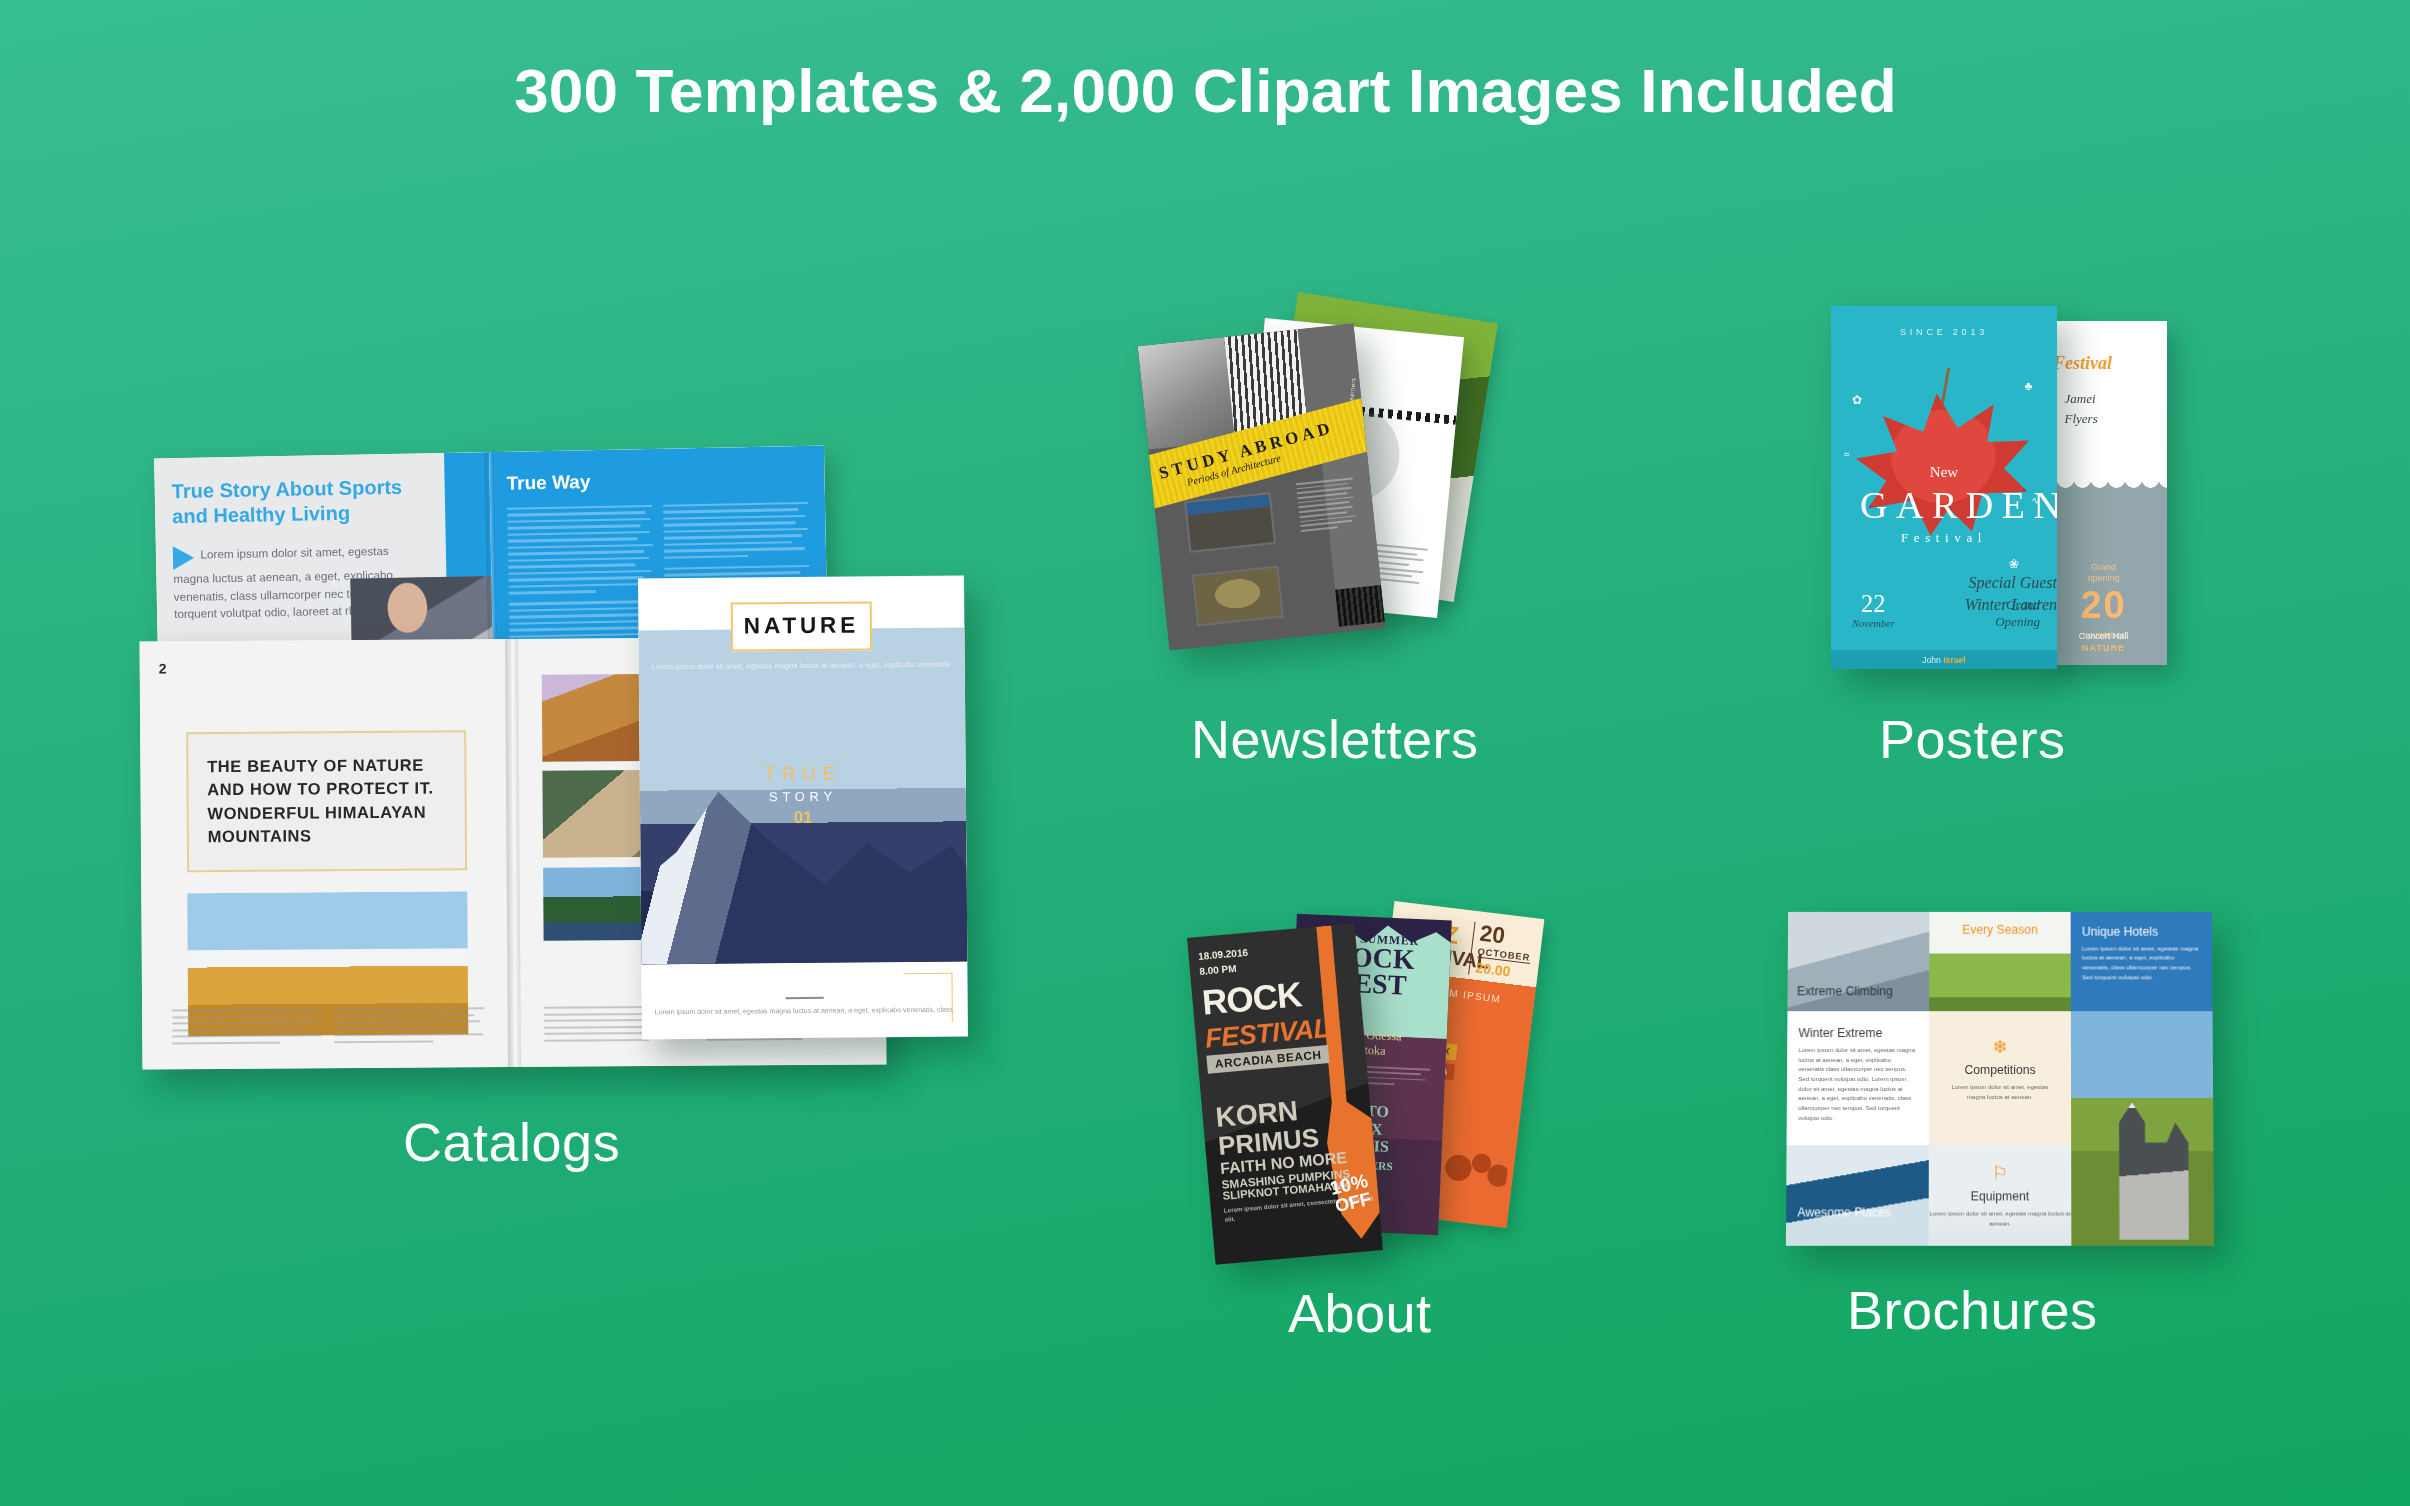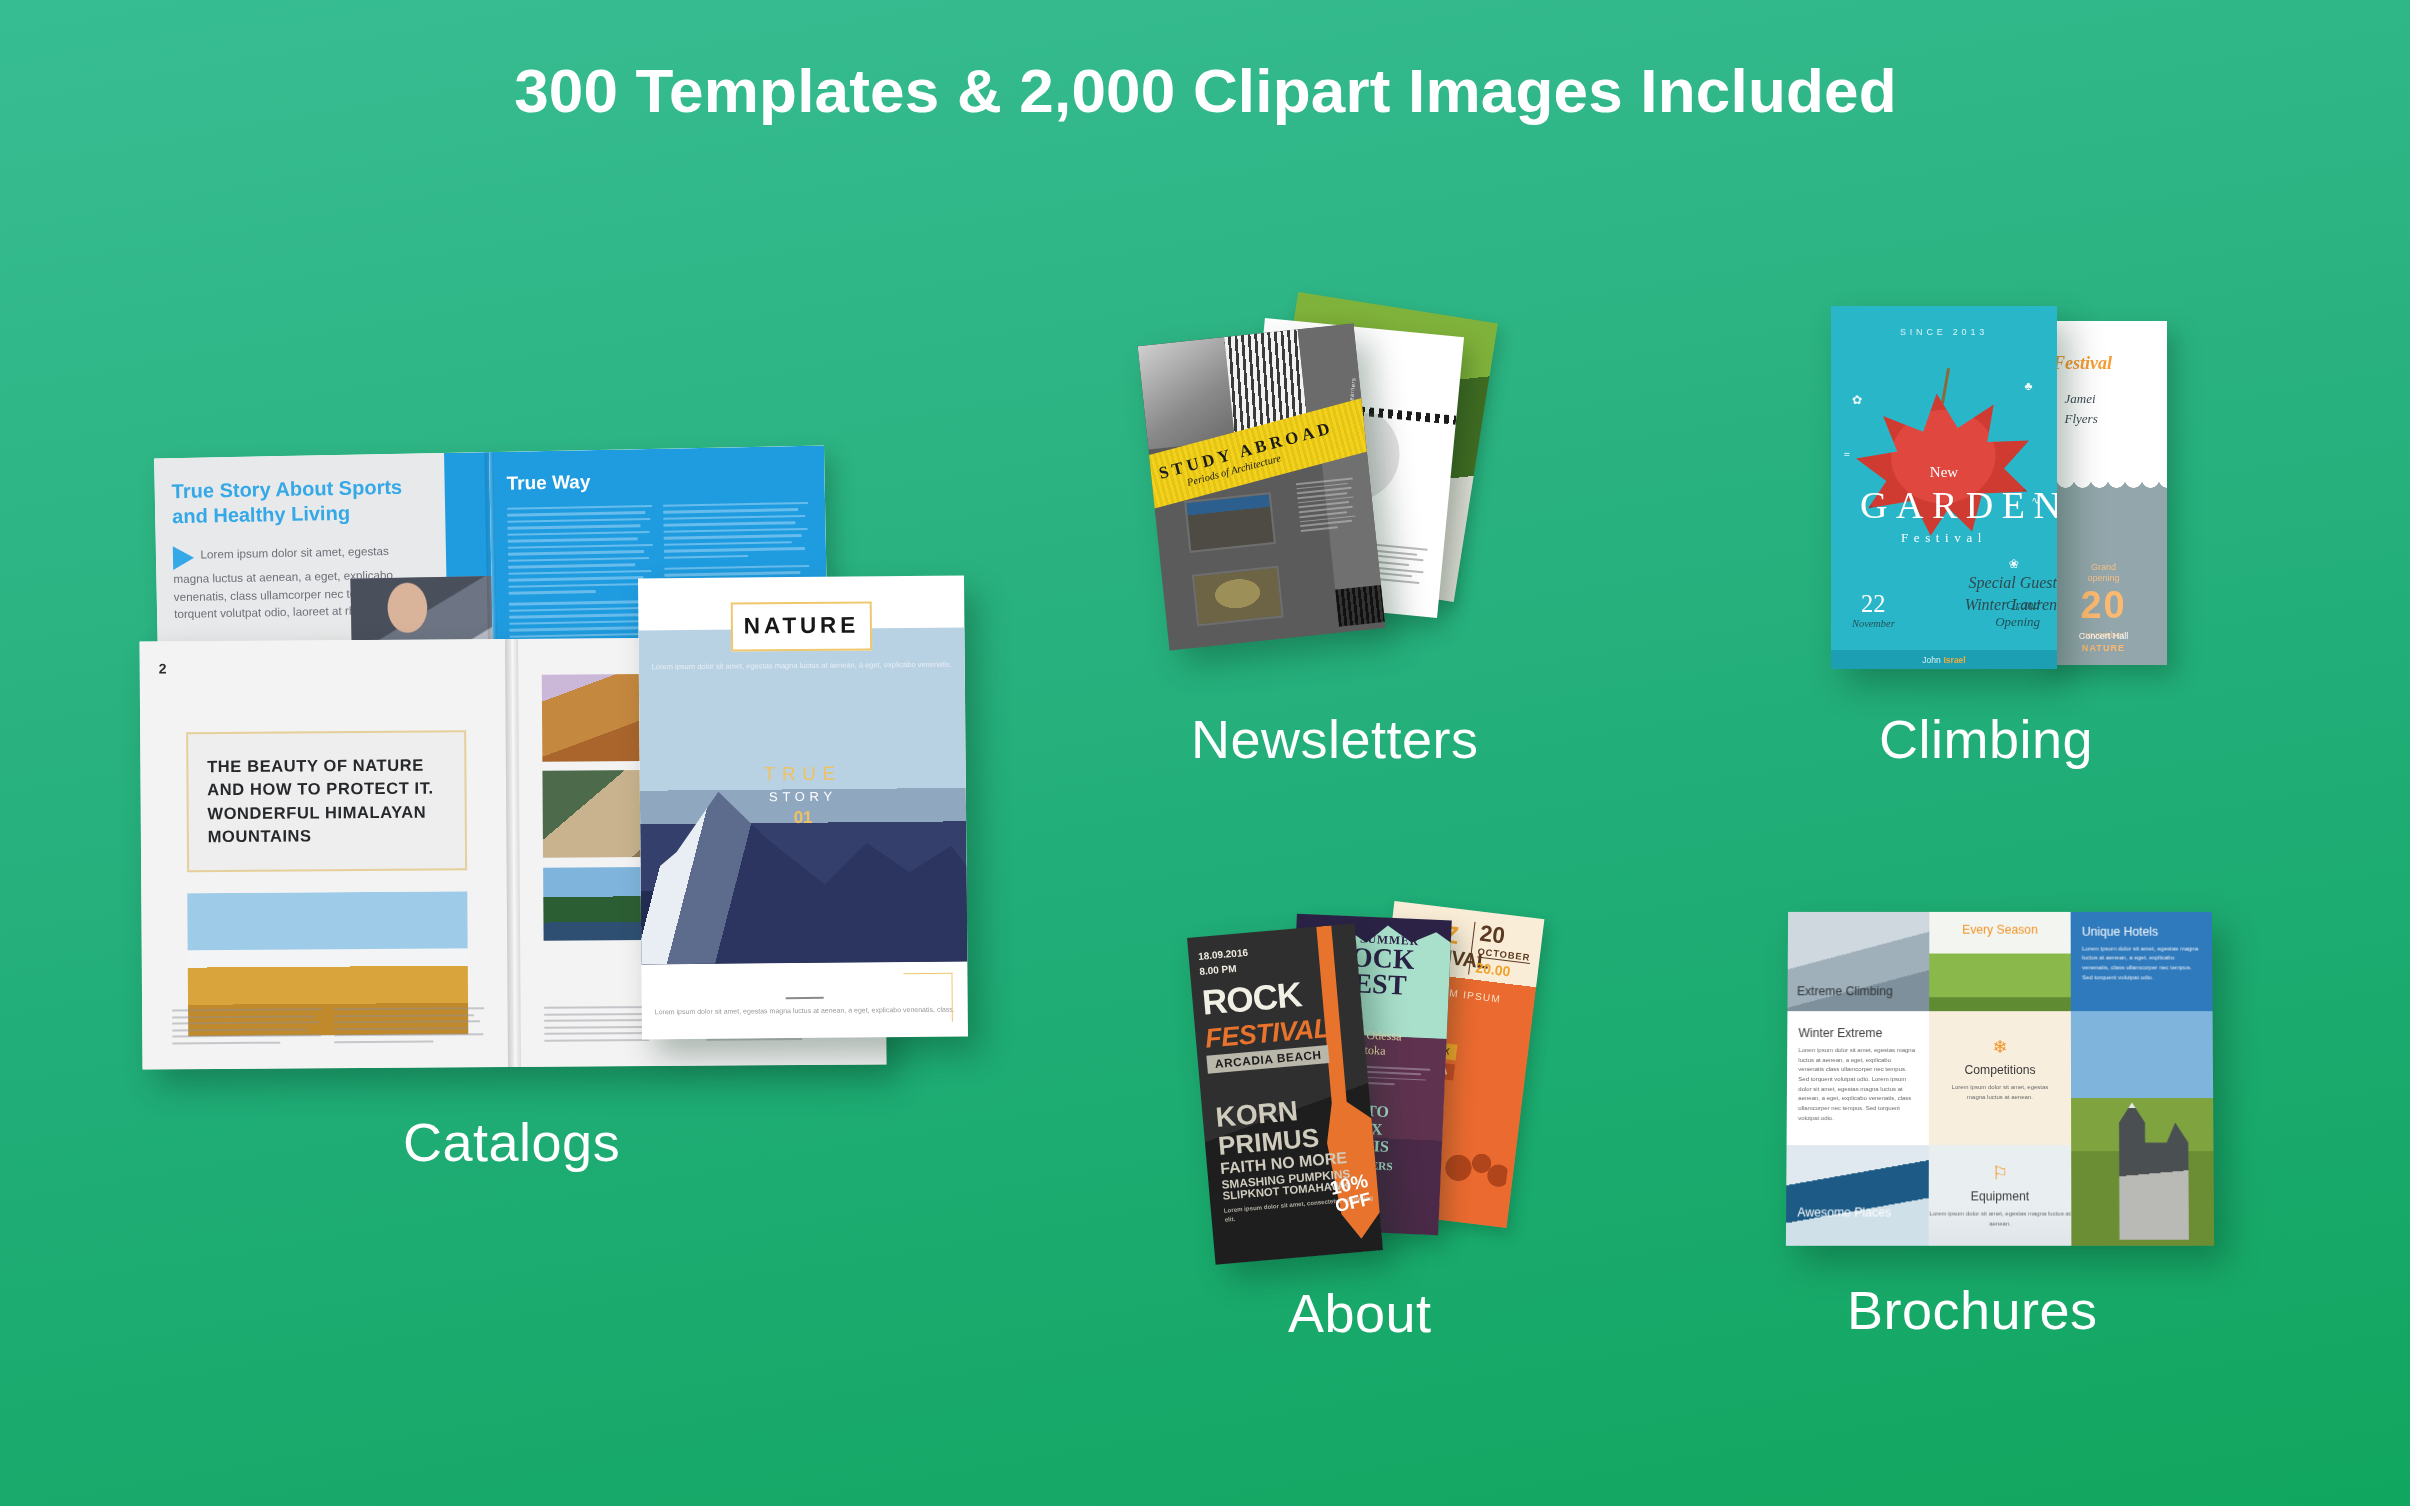--- a/index.html
+++ b/index.html
@@ -611,21 +611,21 @@
     <div class="grand">
       <span>Grand</span><br>
       <span>Opening</span>
     </div>
     <div class="footbar">
       <span>John</span>
         <b>Israel</b>
     </div>
   </div>
 </div>
-<div class="cat-label" id="label-posters">Climbing</div>
+<div class="cat-label" id="label-posters">Posters</div>
 
 <div id="flyers">
 
   <div class="piece shadow-sm" id="fl-3">
     <div class="jz"><span>JAZZ</span></div>
     <div class="fv">FESTIVAL</div>
     <div class="dt">
       <div class="d">20</div>
       <div class="o">OCTOBER</div>
       <div class="t">20.00</div>

